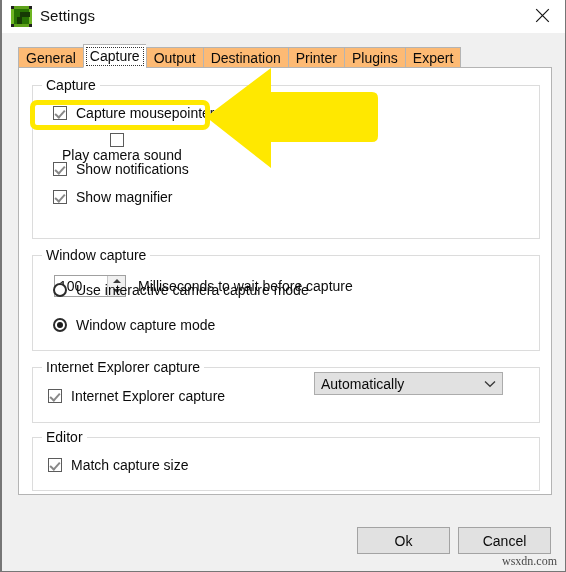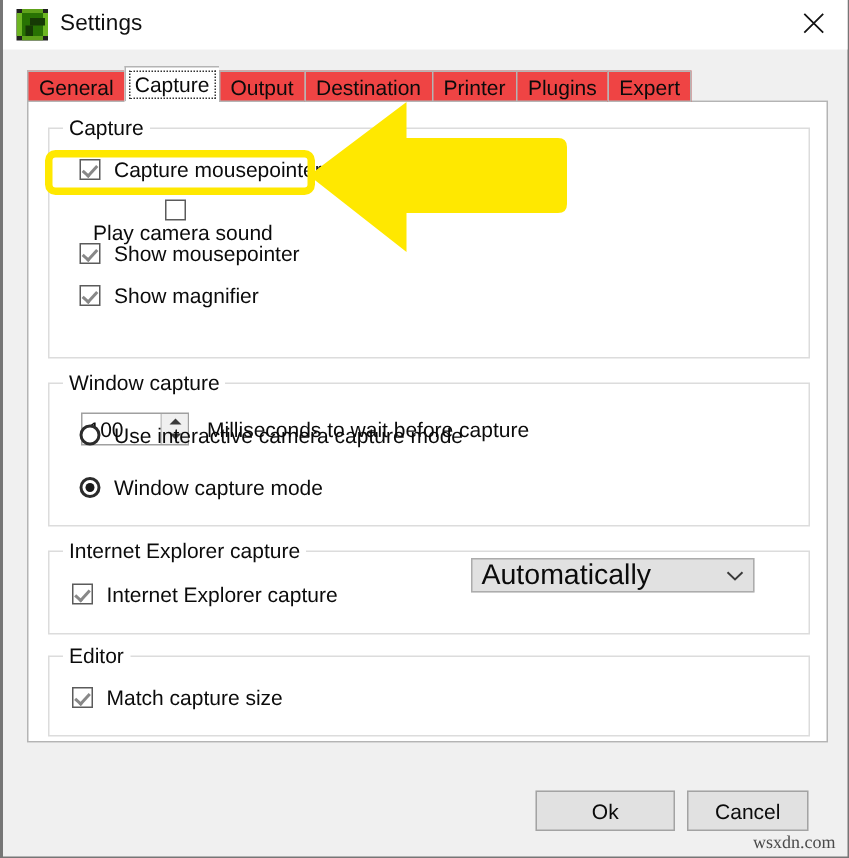--- a/index.html
+++ b/index.html
@@ -94,21 +94,21 @@
     align-items: flex-end;
     z-index: 4;
   }
   .tab {
     position: relative;
     height: 21px;
     padding: 0 7px;
     font-size: 14px;
     color: #0b0b0b;
     line-height: 21px;
-    background: #ef4444;
+    background: #fdba74;
     border: 1px solid #b4b4b4;
     border-right: none;
     box-sizing: border-box;
     white-space: nowrap;
     cursor: default;
   }
   .tab:last-child { border-right: 1px solid #b4b4b4; }
   .tab.selected {
     background: #ffffff;
     height: 24px;
@@ -265,21 +265,21 @@
     background: #e1e1e1;
     border: 1px solid #acacac;
     box-sizing: border-box;
     display: flex;
     align-items: center;
     cursor: default;
   }
   #combo-value {
     flex: 1 1 auto;
     padding-left: 6px;
-    font-size: 19px;
+    font-size: 14px;
     color: #0b0b0b;
     line-height: 16px;
   }
   #combo-arrow {
     width: 24px;
     display: flex;
     align-items: center;
     justify-content: center;
   }
 
@@ -291,21 +291,21 @@
     border: 1px solid #a3a3a3;
     box-sizing: border-box;
     font-size: 14px;
     color: #0b0b0b;
     display: flex;
     align-items: center;
     justify-content: center;
     cursor: default;
   }
   #btn-ok     { left: 355px; top: 527px; width: 93px; }
-  #btn-cancel { left: 456px; top: 527px; width: 81px; }
+  #btn-cancel { left: 456px; top: 527px; width: 93px; }
 
   
   #watermark {
     position: absolute;
     right: 8px; bottom: 2px;
     font-size: 12px;
     color: #4a4a4a;
     font-family: "Liberation Serif", serif;
   }
 
@@ -365,21 +365,21 @@
         <span class="row-label">Capture mousepointer</span>
       </div>
 
       <div class="row" style="left:20px; top:47px;flex-direction:column;">
         <span class="chk"></span>
         <span class="row-label">Play camera sound</span>
       </div>
 
       <div class="row" style="left:20px; top:75px;">
         <span class="chk checked"></span>
-        <span class="row-label">Show mousepointer</span>
+        <span class="row-label">Show notifications</span>
       </div>
 
       <div class="row" style="left:20px; top:103px;">
         <span class="chk checked"></span>
         <span class="row-label">Show magnifier</span>
       </div>
     </div>
 
     <div id="spinner">
       <div id="spinner-value">100</div>

